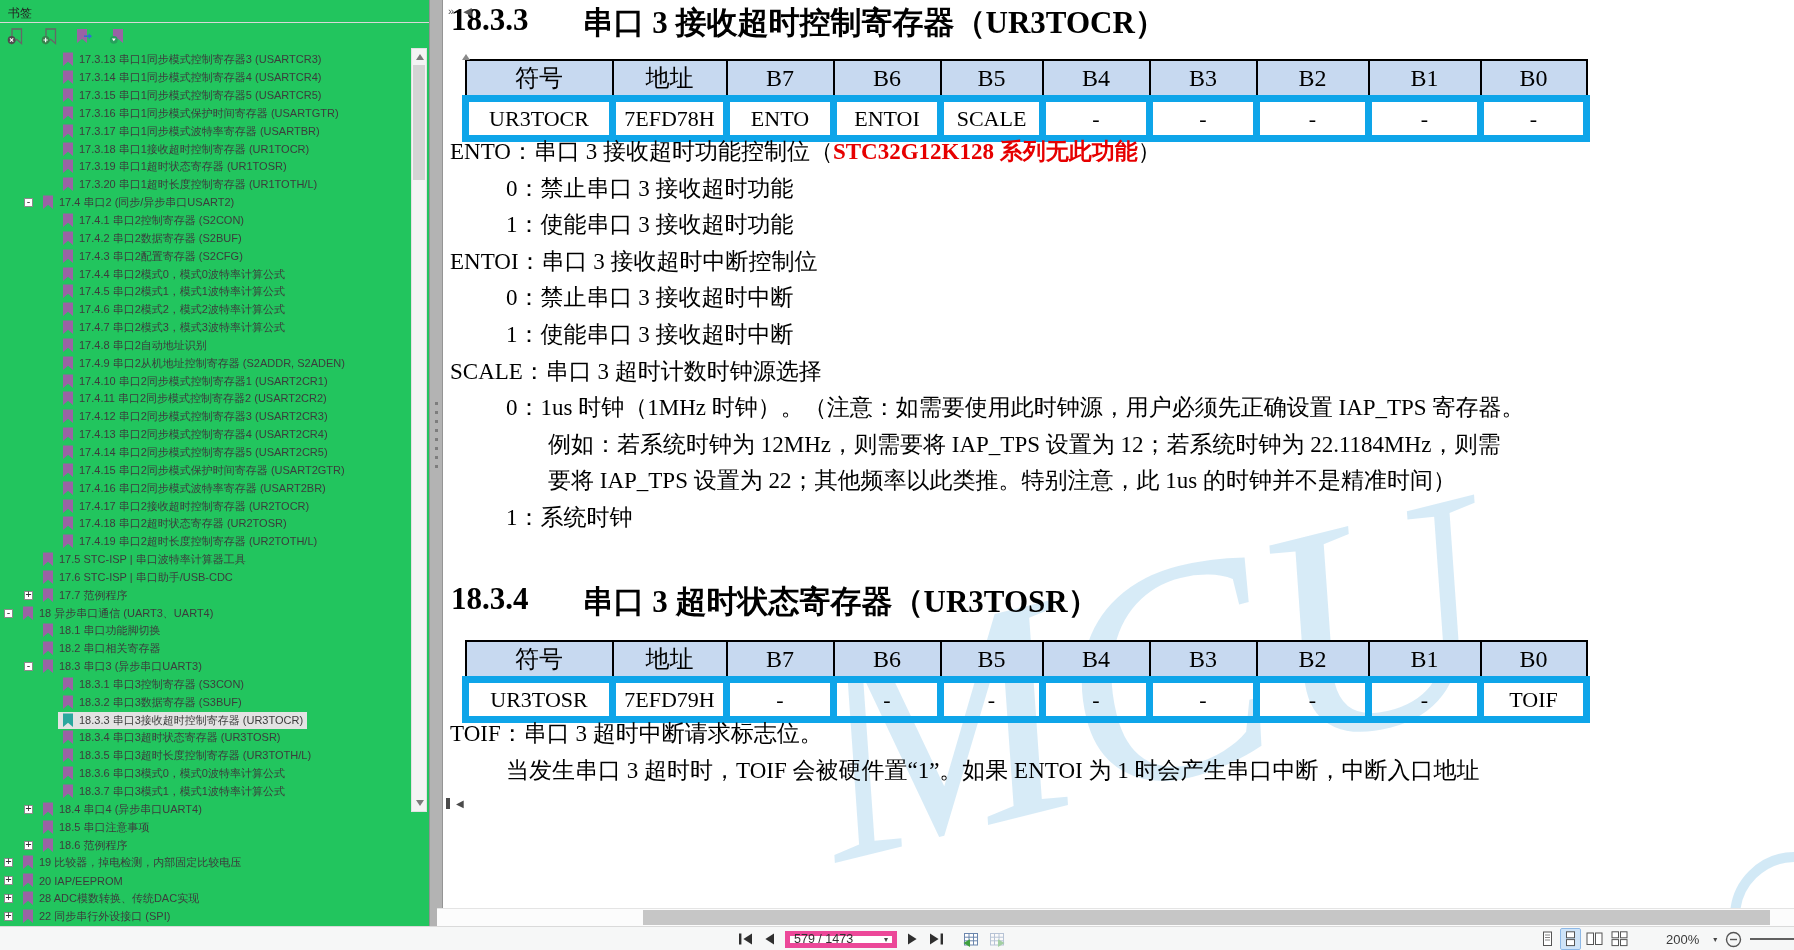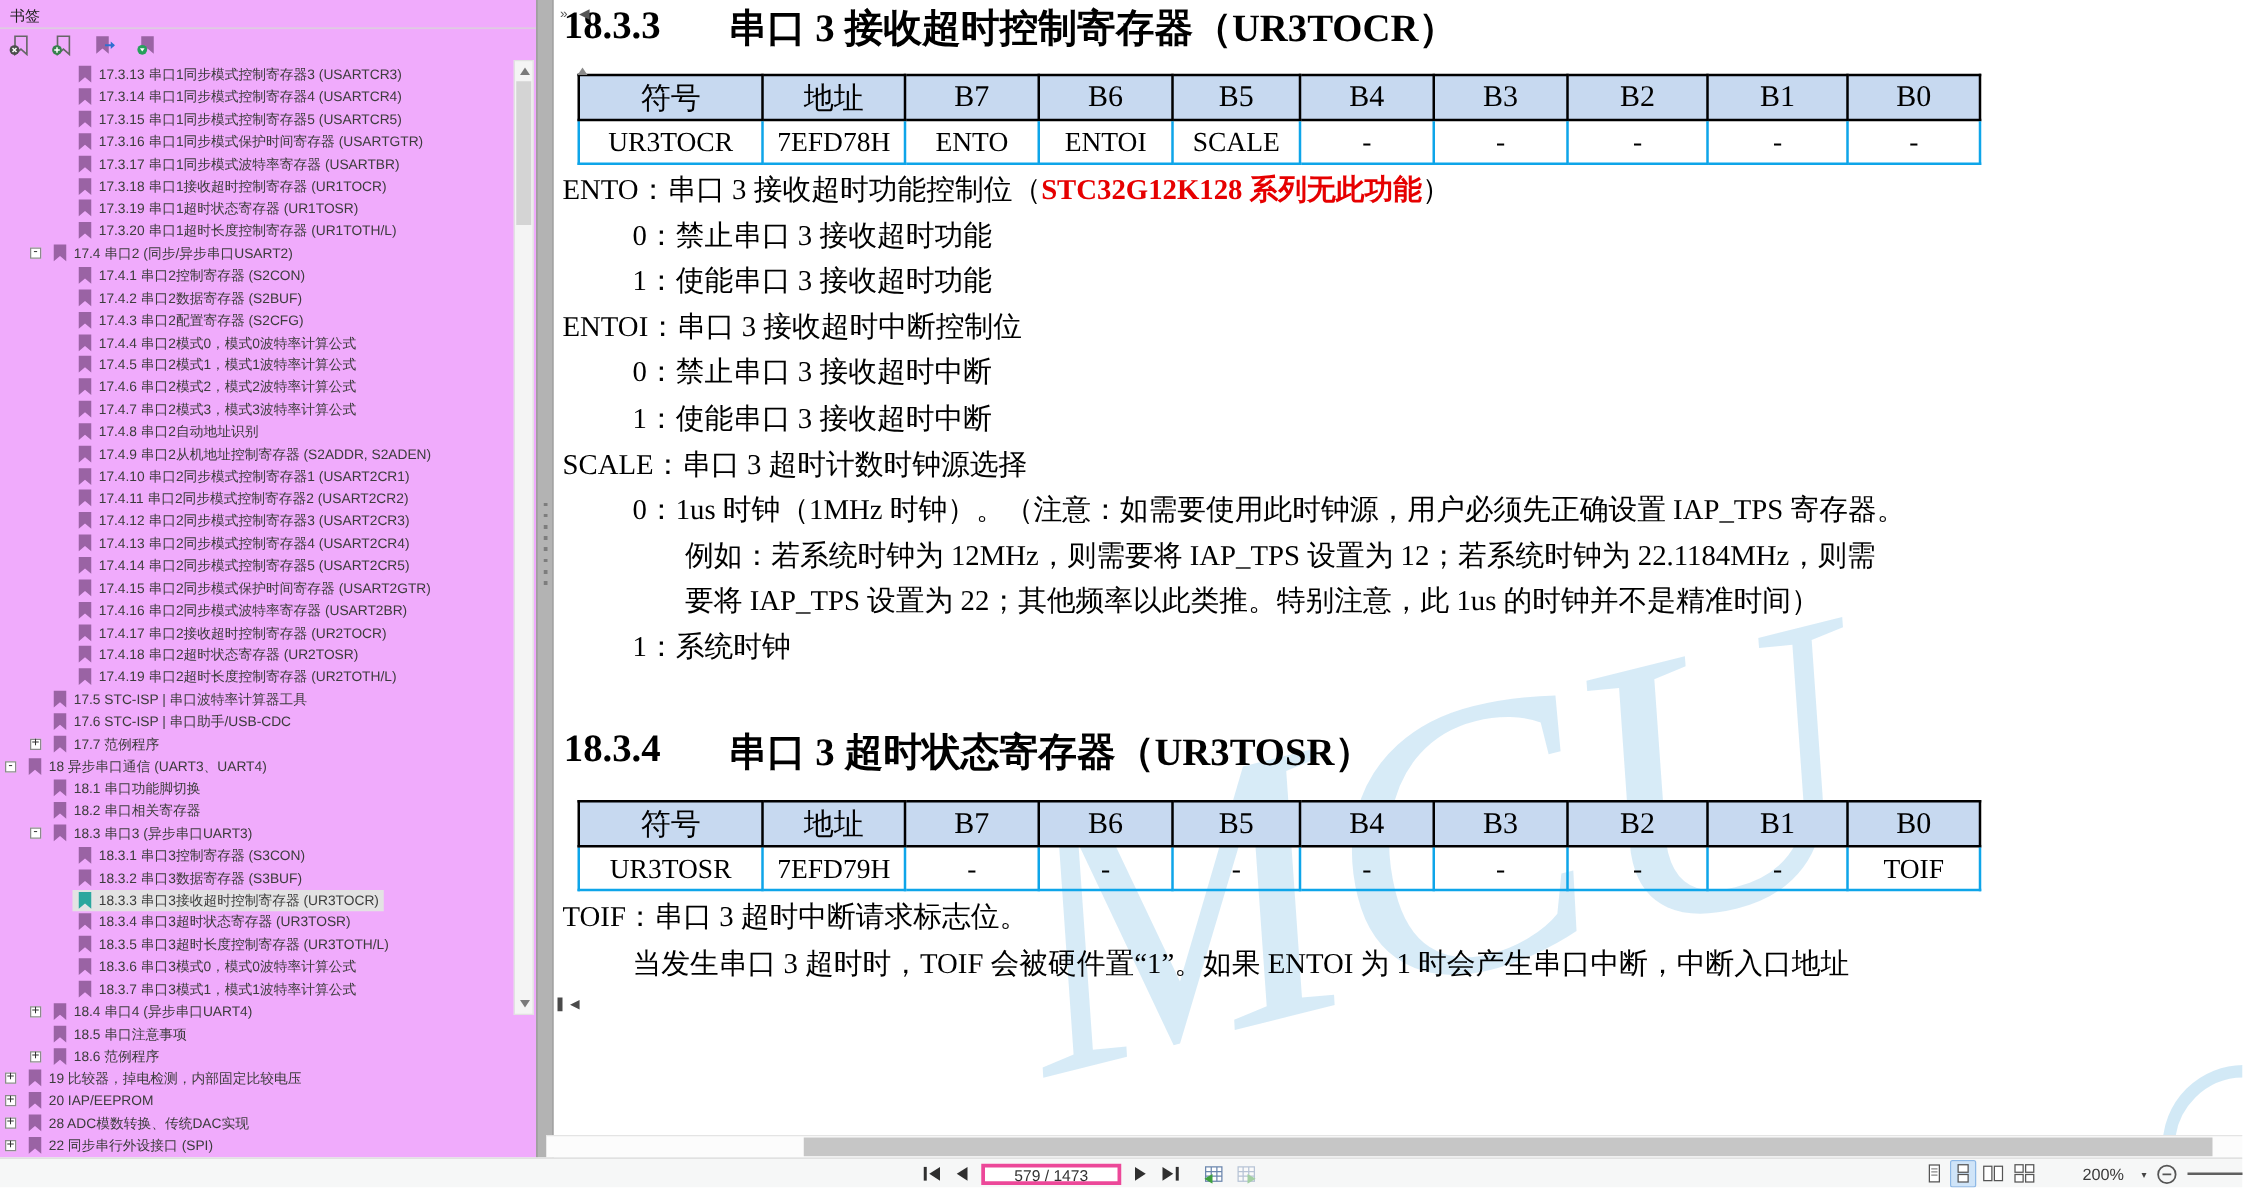--- a/index.html
+++ b/index.html
@@ -1,20 +1,20 @@
 <!DOCTYPE html>
 <html><head>
 <meta charset="utf-8">
 <style>
   html,body{margin:0;padding:0}
   body{width:1794px;height:950px;overflow:hidden;position:relative;background:#fff;
        font-family:"Liberation Sans",sans-serif;}
 
   
-  .panel{position:absolute;left:0;top:0;width:429px;height:926px;background:#f0abfc;}
+  .panel{position:absolute;left:0;top:0;width:429px;height:926px;background:#22c55e;}
   .panel-header{position:absolute;left:0;top:0;width:429px;height:23px;box-sizing:border-box;
                 border-bottom:1px solid #d8d8d8;font-size:12px;color:#222;padding:5px 0 0 8px;}
   .ptool{position:absolute;left:7px;top:27px;height:18px;display:flex;gap:17px;align-items:center;}
   .ptool span{display:inline-block;width:17px;height:17px;}
 
   .tree{position:absolute;left:0;top:51px;width:409px;height:875px;overflow:hidden;}
   .trow{display:flex;align-items:center;height:17.85px;white-space:nowrap;box-sizing:border-box;}
   .exp{flex:none;width:9px;height:9px;box-sizing:border-box;border:1px solid #8b8b8b;background:#fff;
        font-size:10px;line-height:6px;text-align:center;color:#333;margin-right:5px;font-family:"DejaVu Sans Mono",monospace;}
   .exp.empty{border:none;background:transparent;}
@@ -48,21 +48,21 @@
              transform:rotate(-14deg);z-index:0;pointer-events:none;}
   .wm-arc{position:absolute;left:1287px;top:852px;width:110px;height:110px;border-radius:50%;
           border:10px solid rgba(155,206,235,.45);z-index:0;}
 
   .sec-title{position:absolute;left:8px;display:flex;gap:54px;font-weight:bold;font-size:31px;z-index:1;}
   .sec1-title{top:2px;}
   .sec2-title{top:581px;}
 
   .rtable{position:absolute;left:19px;width:1101px;border-collapse:collapse;table-layout:fixed;z-index:1;}
   .rtable th{background:#c7d9f0;border:2px solid #000;height:34px;font-weight:normal;font-size:24px;padding:0;}
-  .rtable td{border:2px solid #0ea5e9;height:33px;font-size:22px;text-align:center;padding:0;}
+  .rtable td{border:7px solid #0ea5e9;height:33px;font-size:22px;text-align:center;padding:0;}
   .t1{top:59px;}
   .t2{top:640px;}
 
   .lines{position:absolute;left:0;width:1351px;font-size:23px;line-height:36.6px;z-index:1;}
   .lines1{top:134px;}
   .lines2{top:716px;}
   .bline{white-space:nowrap;overflow:hidden;}
   .ind0{padding-left:7px;}
   .ind1{padding-left:63px;}
   .ind2{padding-left:105px;}
@@ -77,22 +77,22 @@
   
   .hscrollbar{position:absolute;left:437px;top:908px;width:1357px;height:18px;background:#fcfcfc;
               border-top:1px solid #e4e4e4;box-sizing:border-box;}
   .hthumb{position:absolute;left:206px;top:1px;width:1127px;height:15px;background:#c6c6c6;}
 
   
   .toolbar{position:absolute;left:0;top:926px;width:1794px;height:24px;background:#f6f7f7;
            border-top:1px solid #dadada;box-sizing:border-box;}
   .navgroup{position:absolute;left:738px;top:0;height:24px;display:flex;align-items:center;gap:10px;}
   .navbtn{display:inline-flex;align-items:center;}
-  .pagebox{width:112px;height:17px;box-sizing:border-box;border:3px solid #ec4899;background:#fff;
-           font-size:12.5px;color:#333;display:flex;align-items:center;padding:0 4px;flex-direction:column;}
+  .pagebox{width:112px;height:17px;box-sizing:border-box;border:5px solid #ec4899;background:#fff;
+           font-size:12.5px;color:#333;display:flex;align-items:center;padding:0 4px;}
   .pagebox .caret{margin-left:auto;font-size:8px;color:#444;}
   .zoomgroup{position:absolute;left:1538px;top:0;height:24px;display:flex;align-items:center;}
   .layic{display:inline-flex;padding:2px;border-radius:1px;margin-right:4px;}
   .layic.active{background:#cfe4f8;outline:1px solid #8db8e6;}
   .zoomtext{margin-left:32px;font-size:13px;color:#3a3a3a;font-family:"Liberation Sans",sans-serif;}
   .zcaret{margin-left:14px;font-size:8px;color:#444;}
   .zslider{margin-left:8px;width:60px;height:2px;background:#5f5f5f;}
 </style>
 </head>
 <body>

